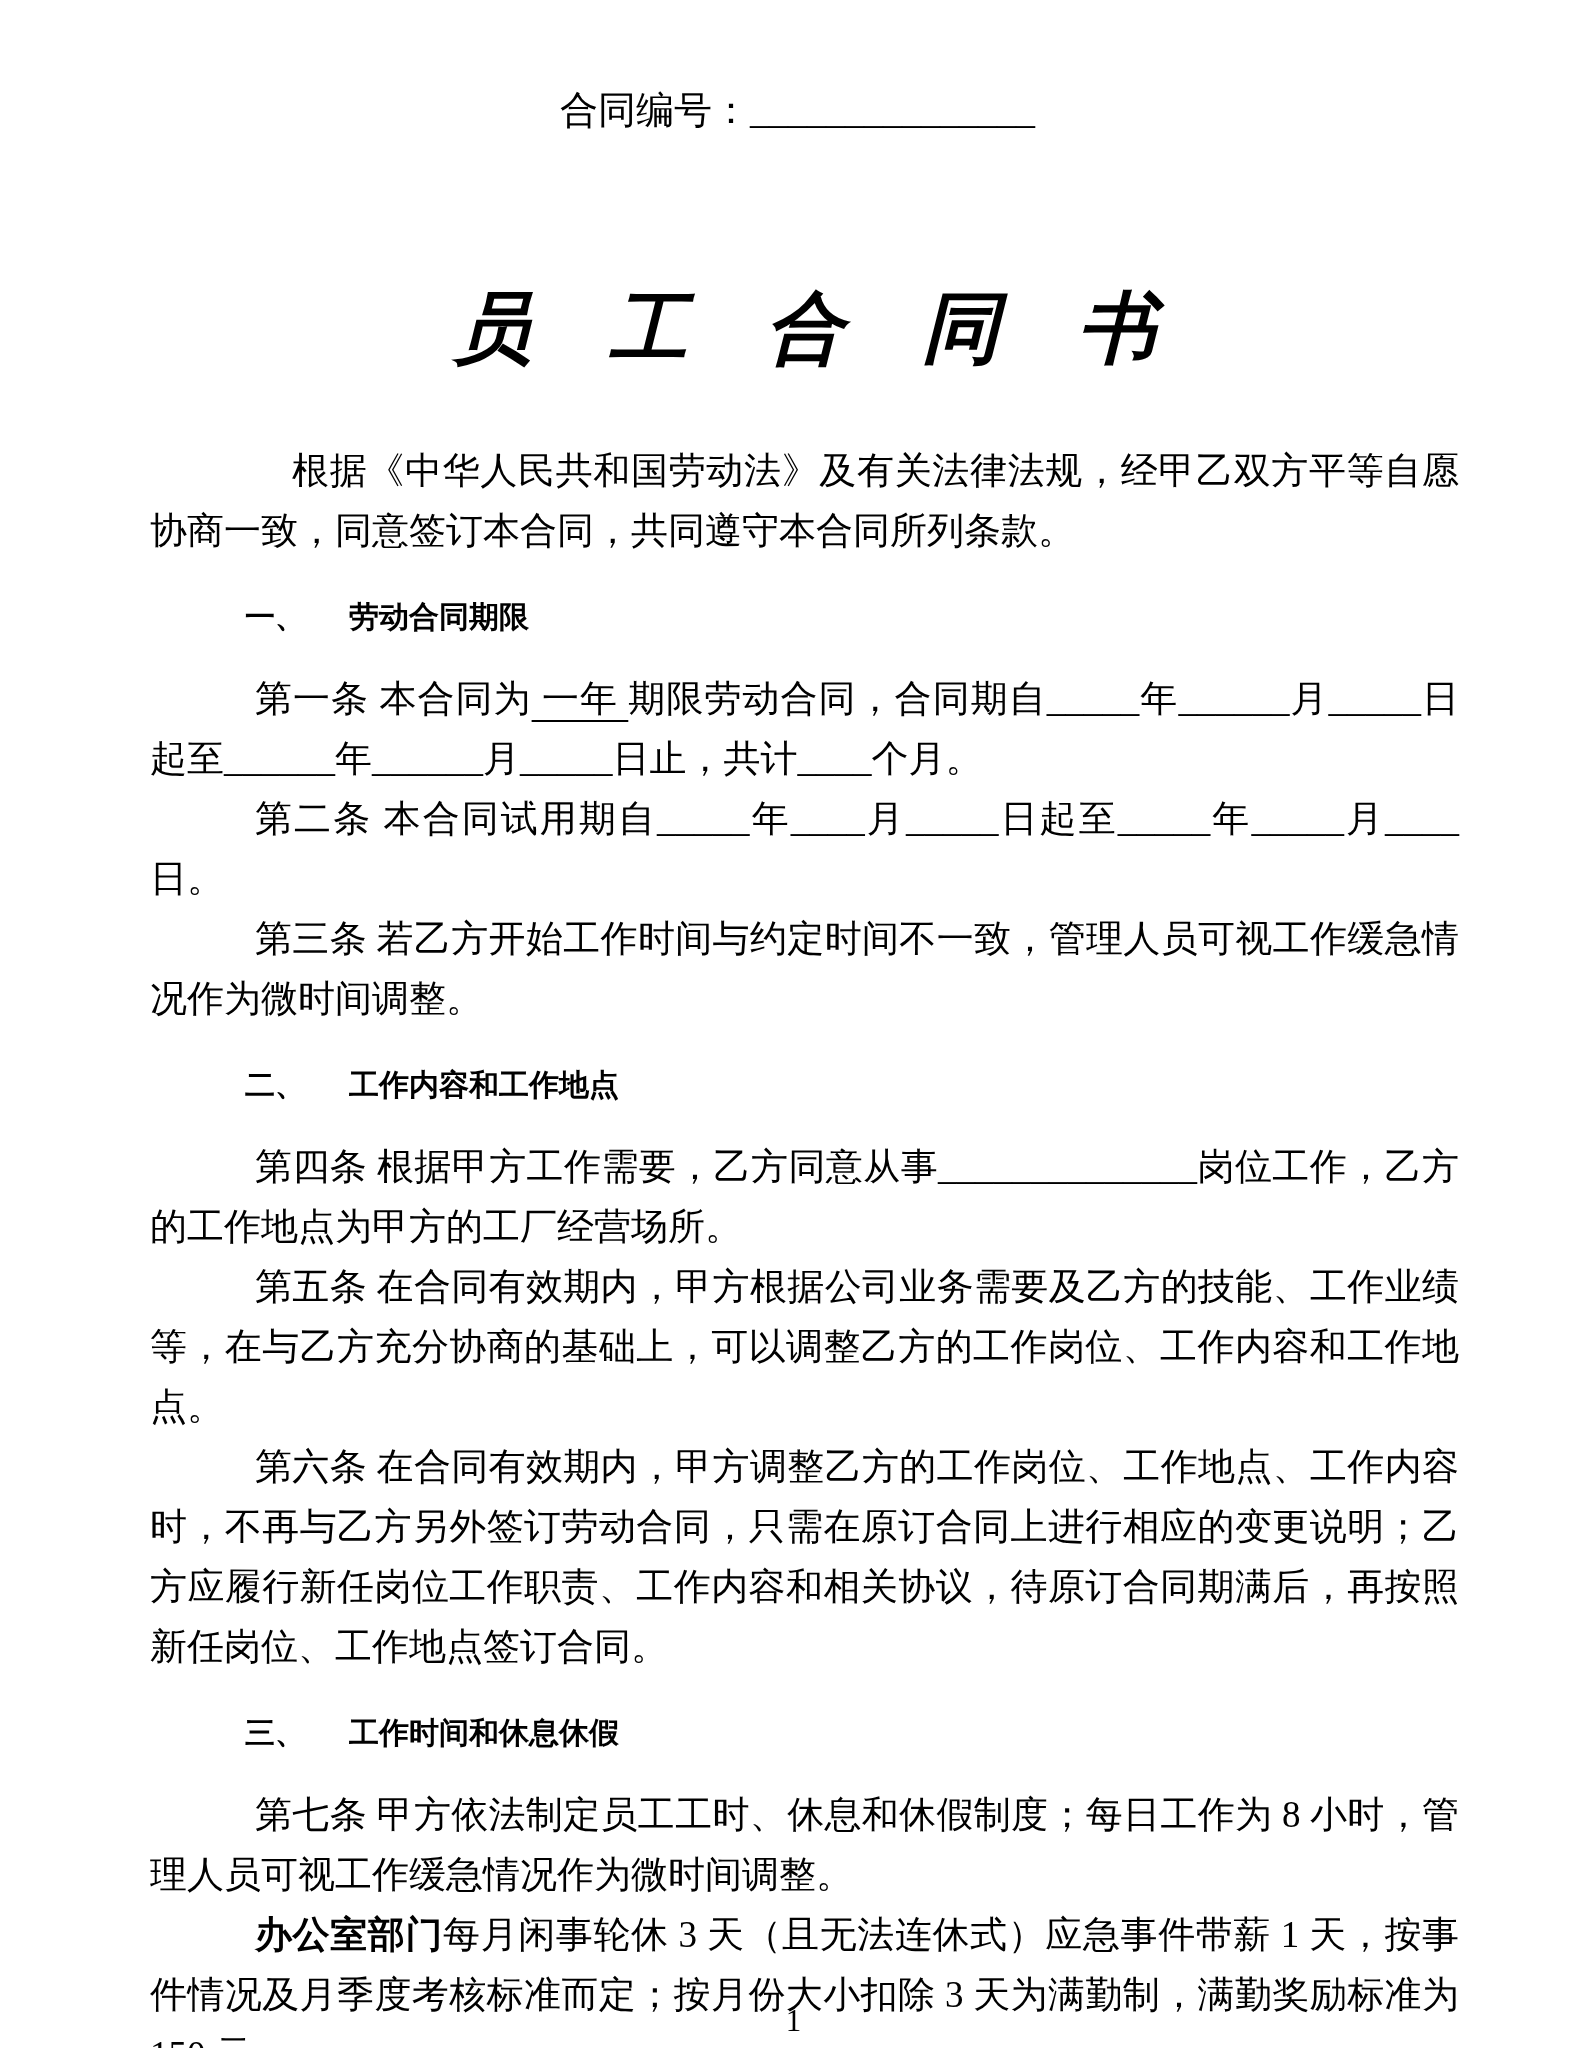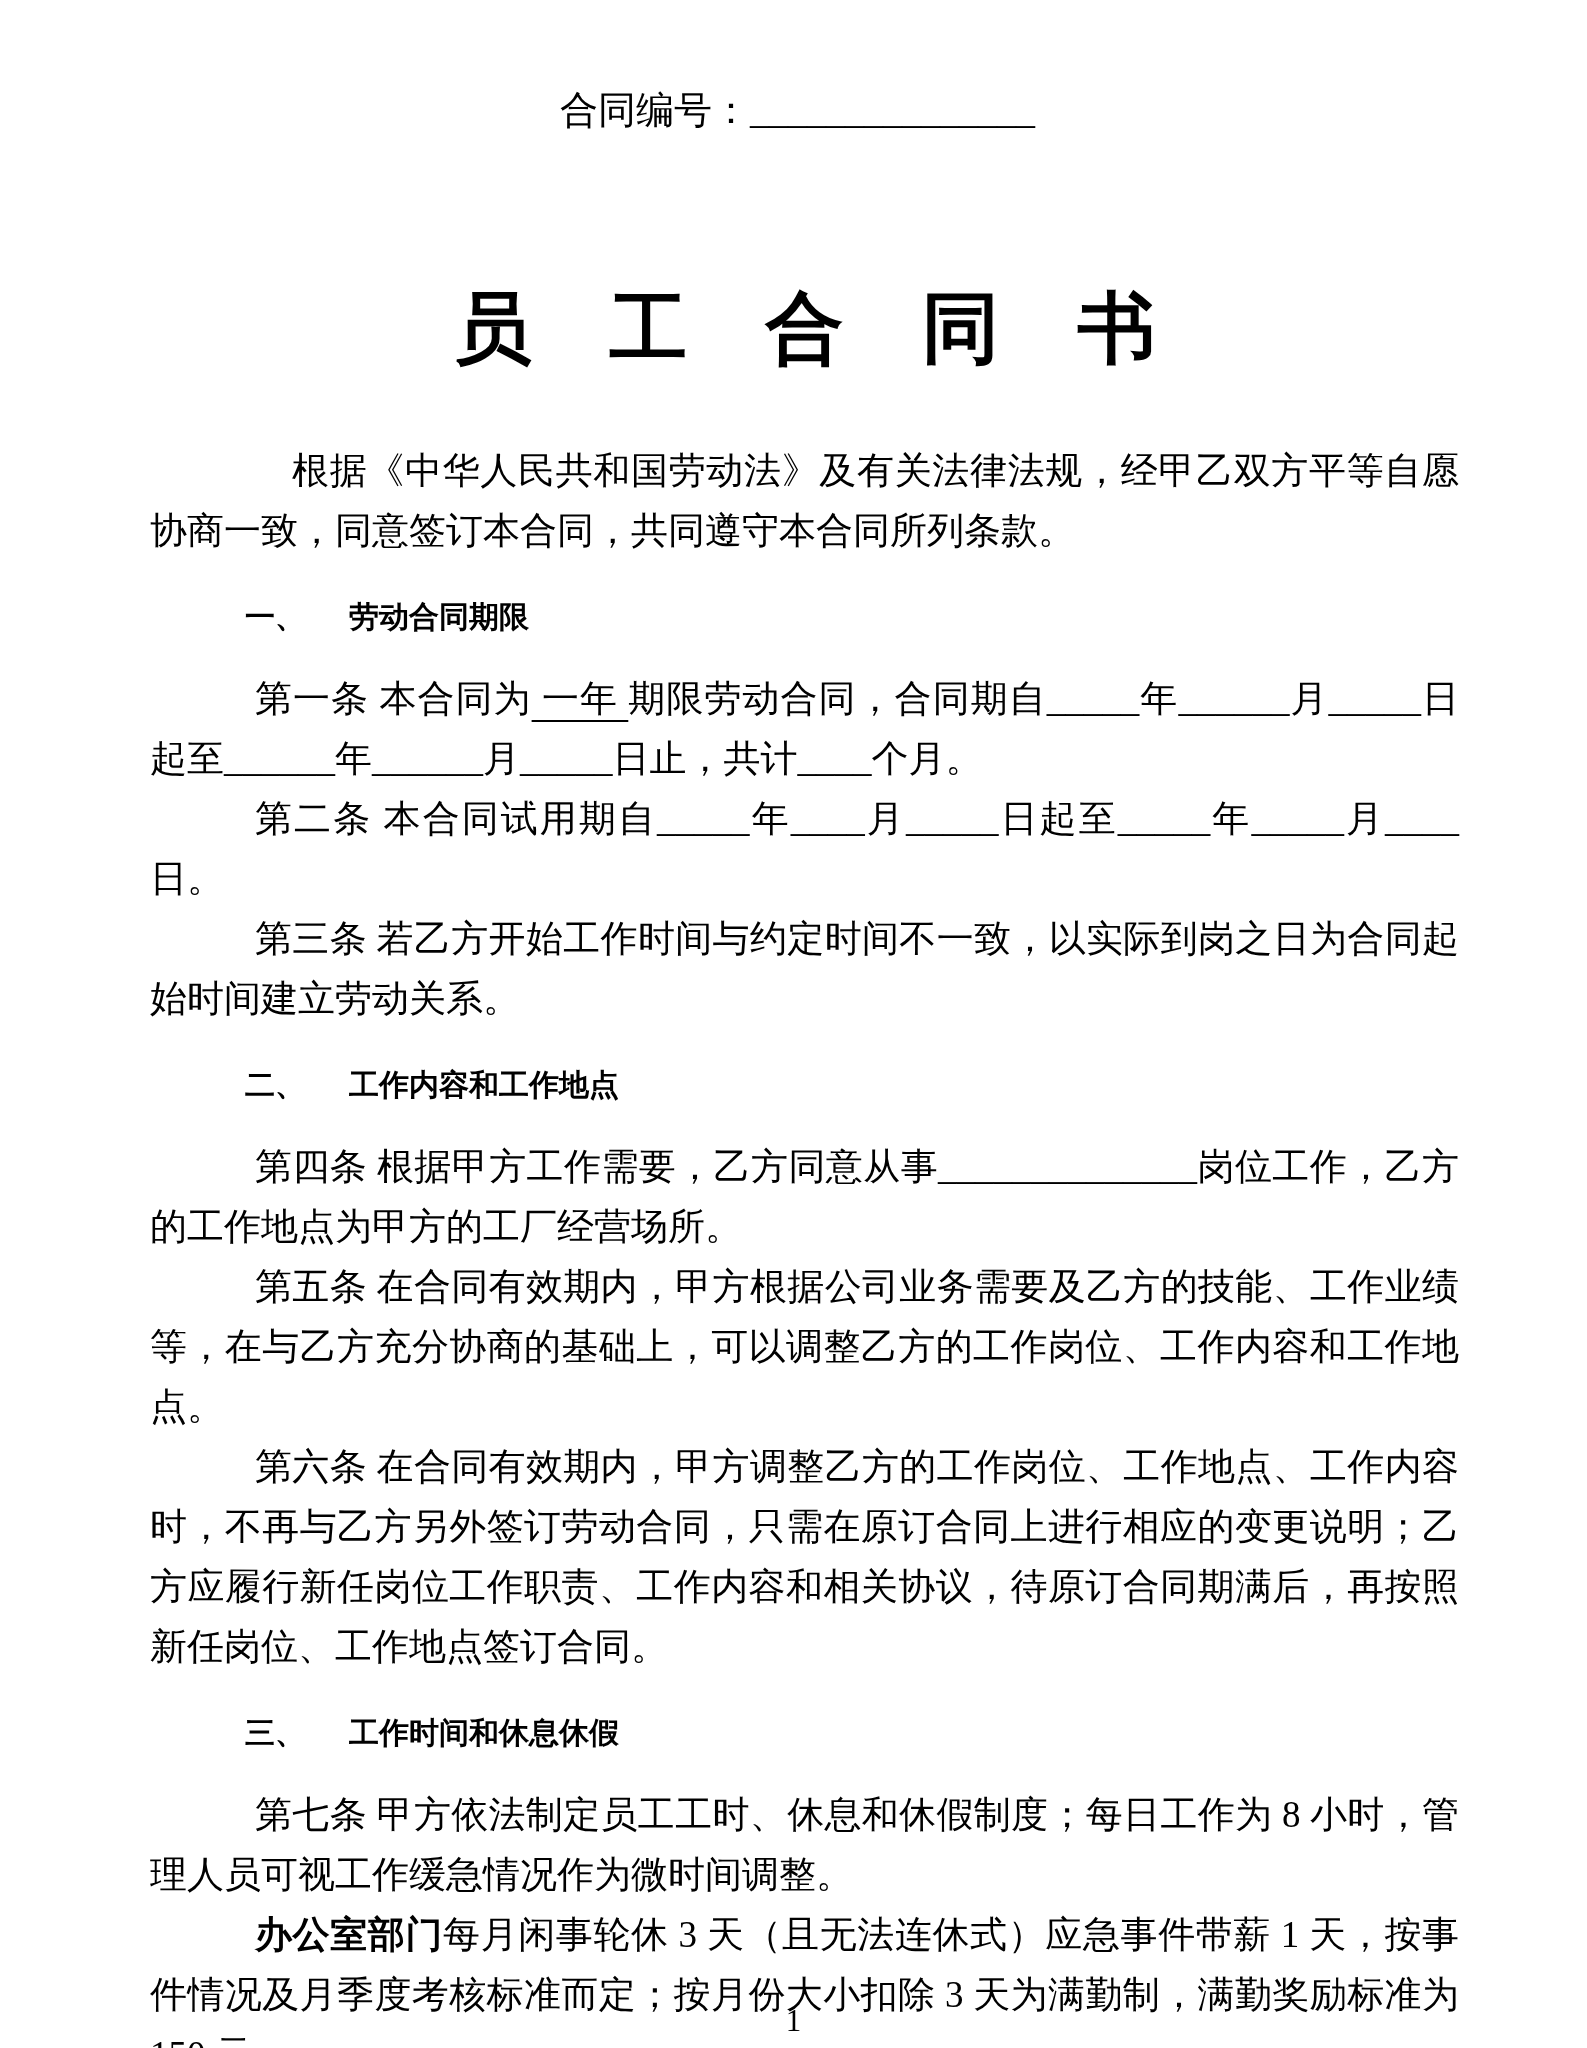--- a/index.html
+++ b/index.html
@@ -30,20 +30,21 @@
     font-family: "Liberation Serif", "DejaVu Serif", serif;
     letter-spacing: 0;
   }
   .doc-title {
     text-align: center;
     font-weight: bold;
     font-size: 78px;
     line-height: 1.25;
     margin: 146px 0 0 0;
     white-space: nowrap;
+    font-style: italic;
   }
   .doc {
     font-size: 37px;
     line-height: 60px;
     text-align: justify;
     text-justify: inter-ideograph;
   }
   .para {
     margin: 0;
     text-indent: 105px;
@@ -94,21 +95,21 @@
     <span>合同编号：</span><span class="s-b">_______________</span>
   </div>
 
   <h1 class="doc-title">员　工　合　同　书</h1>
 
   <div class="doc">
       <p class="para intro"><span class="s-n">根据《中华人民共和国劳动法》及有关法律法规，经甲乙双方平等自愿协商一致，同意签订本合同，共同遵守本合同所列条款。</span></p>
       <h2 class="section-heading"><span class="h-num">一、</span><span class="h-text">劳动合同期限</span></h2>
       <p class="para article"><span class="s-n">第一条  本合同为</span><span class="s-u"> 一年 </span><span class="s-n">期限劳动合同，合同期自</span><span class="s-b">_____</span><span class="s-n">年</span><span class="s-b">______</span><span class="s-n">月</span><span class="s-b">_____</span><span class="s-n">日起至</span><span class="s-b">______</span><span class="s-n">年</span><span class="s-b">______</span><span class="s-n">月</span><span class="s-b">_____</span><span class="s-n">日止，共计</span><span class="s-b">____</span><span class="s-n">个月。</span></p>
       <p class="para article"><span class="s-n">第二条  本合同试用期自</span><span class="s-b">_____</span><span class="s-n">年</span><span class="s-b">____</span><span class="s-n">月</span><span class="s-b">_____</span><span class="s-n">日起至</span><span class="s-b">_____</span><span class="s-n">年</span><span class="s-b">_____</span><span class="s-n">月</span><span class="s-b">____</span><span class="s-n">日。</span></p>
-      <p class="para article"><span class="s-n">第三条  若乙方开始工作时间与约定时间不一致，以实际到岗之日为合同起始时间建立劳动关系。</span></p>
+      <p class="para article"><span class="s-n">第三条  若乙方开始工作时间与约定时间不一致，管理人员可视工作缓急情况作为微时间调整。</span></p>
       <h2 class="section-heading"><span class="h-num">二、</span><span class="h-text">工作内容和工作地点</span></h2>
       <p class="para article"><span class="s-n">第四条  根据甲方工作需要，乙方同意从事</span><span class="s-b">______________</span><span class="s-n">岗位工作，乙方的工作地点为甲方的工厂经营场所。</span></p>
       <p class="para article"><span class="s-n">第五条  在合同有效期内，甲方根据公司业务需要及乙方的技能、工作业绩等，在与乙方充分协商的基础上，可以调整乙方的工作岗位、工作内容和工作地点。</span></p>
       <p class="para article"><span class="s-n">第六条  在合同有效期内，甲方调整乙方的工作岗位、工作地点、工作内容时，不再与乙方另外签订劳动合同，只需在原订合同上进行相应的变更说明；乙方应履行新任岗位工作职责、工作内容和相关协议，待原订合同期满后，再按照新任岗位、工作地点签订合同。</span></p>
       <h2 class="section-heading"><span class="h-num">三、</span><span class="h-text">工作时间和休息休假</span></h2>
       <p class="para article"><span class="s-n">第七条  甲方依法制定员工工时、休息和休假制度；每日工作为 8 小时，管理人员可视工作缓急情况作为微时间调整。</span></p>
       <p class="para article"><span class="s-bold">办公室部门</span><span class="s-n">每月闲事轮休 3 天（且无法连休式）应急事件带薪 1 天，按事件情况及月季度考核标准而定；按月份大小扣除 3 天为满勤制，满勤奖励标准为 150 元；</span></p>
     </div>
 
 </div>

